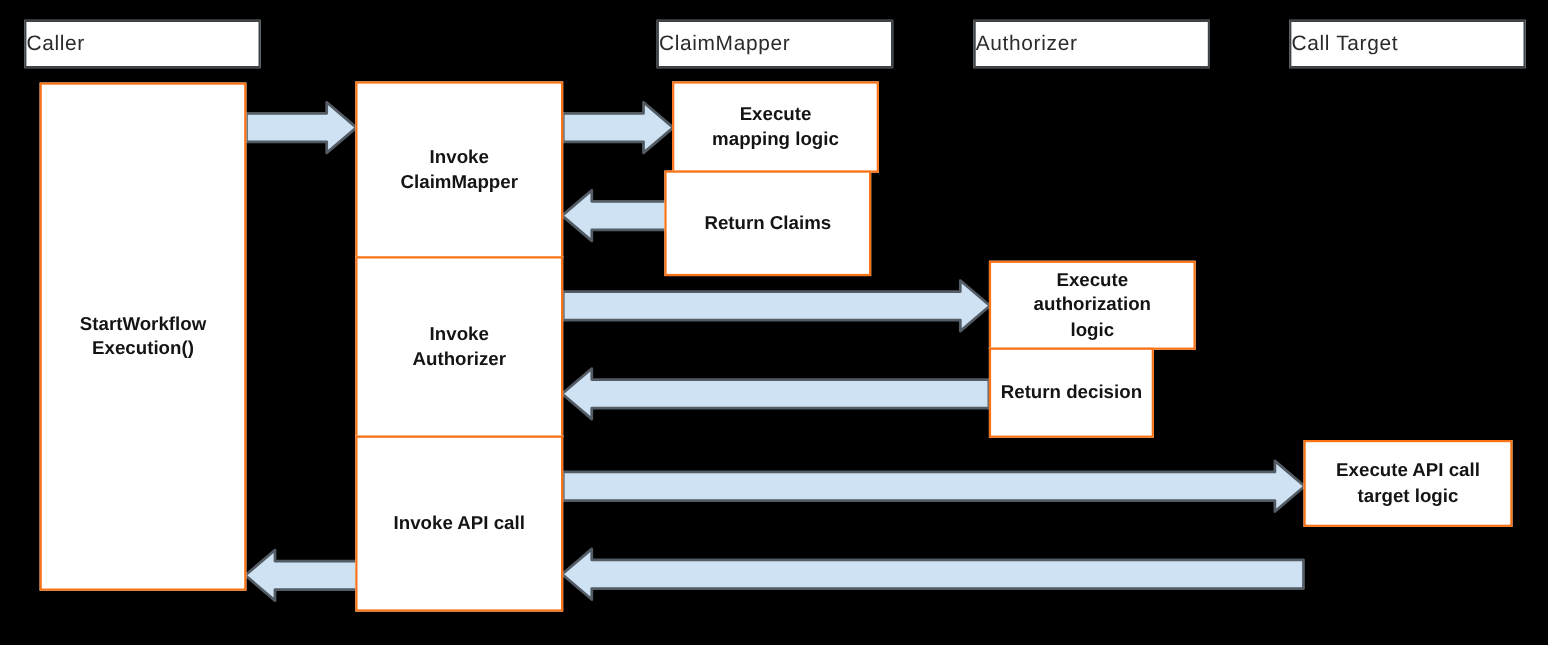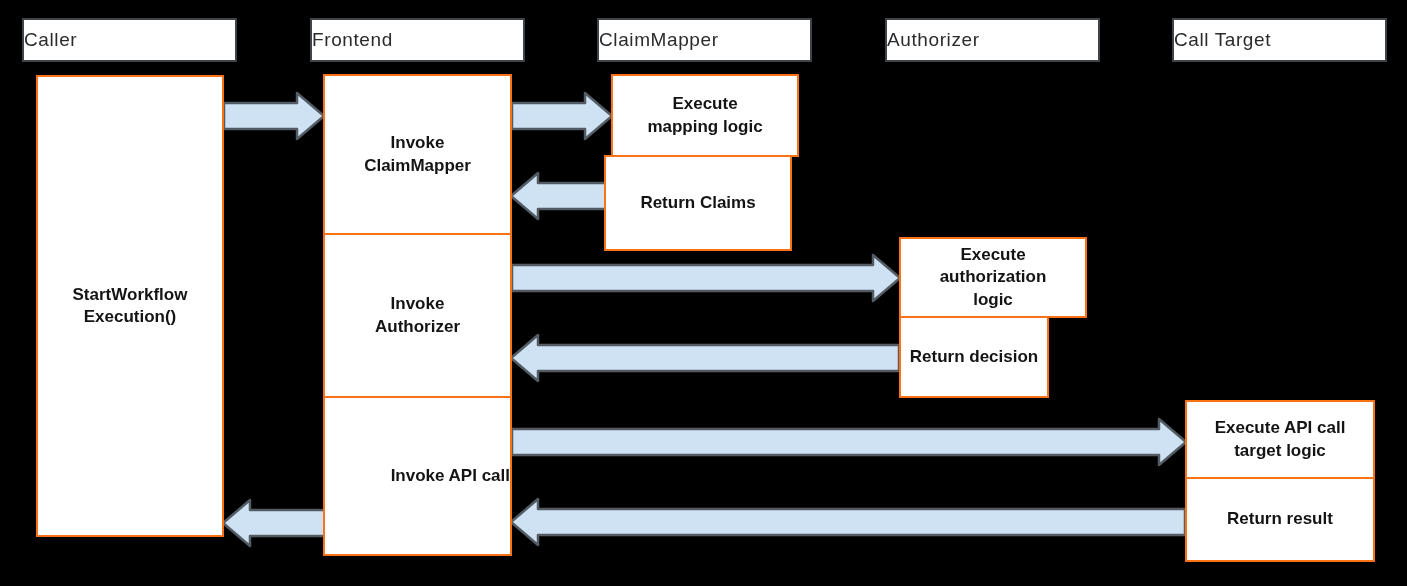--- a/index.html
+++ b/index.html
@@ -49,21 +49,21 @@
   
   #hdr-caller      { left: 22px;   top: 18px; }
   #hdr-frontend    { left: 310px;  top: 18px; }
   #hdr-claimmapper { left: 597px;  top: 18px; }
   #hdr-authorizer  { left: 885px;  top: 18px; }
   #hdr-calltarget  { left: 1172px; top: 18px; }
   
   #step-startworkflow   { left: 36px;   top: 75px;  width: 188px; height: 462px; }
   #step-invoke-cm       { left: 323px;  top: 74px;  width: 189px; height: 161px; }
   #step-invoke-authz    { left: 323px;  top: 233px; width: 189px; height: 165px; }
-  #step-invoke-api      { left: 323px;  top: 396px; width: 189px; height: 160px; justify-content: flex-end; }
+  #step-invoke-api      { left: 323px;  top: 396px; width: 189px; height: 160px; }
   #step-exec-mapping    { left: 611px;  top: 74px;  width: 188px; height: 83px;  }
   #step-return-claims   { left: 604px;  top: 155px; width: 188px; height: 96px;  }
   #step-exec-authz      { left: 899px;  top: 237px; width: 188px; height: 81px;  }
   #step-return-decision { left: 899px;  top: 316px; width: 150px; height: 82px;  }
   #step-exec-target     { left: 1185px; top: 400px; width: 190px; height: 79px;  }
   #step-return-result   { left: 1185px; top: 477px; width: 190px; height: 85px;  }
 </style>
 </head>
 <body>
 
@@ -75,23 +75,20 @@
       <polygon points="611,183 538,183 538,173 511,196 538,219 538,209 611,209" fill="#cfe2f3" stroke="#535c64" stroke-width="2.5" stroke-linejoin="round"></polygon>
       <polygon points="512,265 873,265 873,255 900,278 873,301 873,291 512,291" fill="#cfe2f3" stroke="#535c64" stroke-width="2.5" stroke-linejoin="round"></polygon>
       <polygon points="899,345 538,345 538,335 511,358 538,381 538,371 899,371" fill="#cfe2f3" stroke="#535c64" stroke-width="2.5" stroke-linejoin="round"></polygon>
       <polygon points="512,429 1159,429 1159,419 1186,442 1159,465 1159,455 512,455" fill="#cfe2f3" stroke="#535c64" stroke-width="2.5" stroke-linejoin="round"></polygon>
       <polygon points="1185,509 538,509 538,499 511,522 538,545 538,535 1185,535" fill="#cfe2f3" stroke="#535c64" stroke-width="2.5" stroke-linejoin="round"></polygon>
       <polygon points="325,510 250,510 250,500 223,523 250,546 250,536 325,536" fill="#cfe2f3" stroke="#535c64" stroke-width="2.5" stroke-linejoin="round"></polygon>
     </svg>
 
   <div class="lane-header" id="hdr-caller">
     <span>Caller</span>
-  </div>
-  <div class="lane-header" id="hdr-frontend">
-    <span>Frontend</span>
   </div>
   <div class="lane-header" id="hdr-claimmapper">
     <span>ClaimMapper</span>
   </div>
   <div class="lane-header" id="hdr-authorizer">
     <span>Authorizer</span>
   </div>
   <div class="lane-header" id="hdr-calltarget">
     <span>Call Target</span>
   </div>
@@ -123,17 +120,14 @@
 authorization
 logic</span>
   </div>
   <div class="step" id="step-return-decision">
     <span class="lbl">Return decision</span>
   </div>
   <div class="step" id="step-exec-target">
     <span class="lbl">Execute API call
 target logic</span>
   </div>
-  <div class="step" id="step-return-result">
-    <span class="lbl">Return result</span>
-  </div>
 
 </div>
 
 </body></html>

